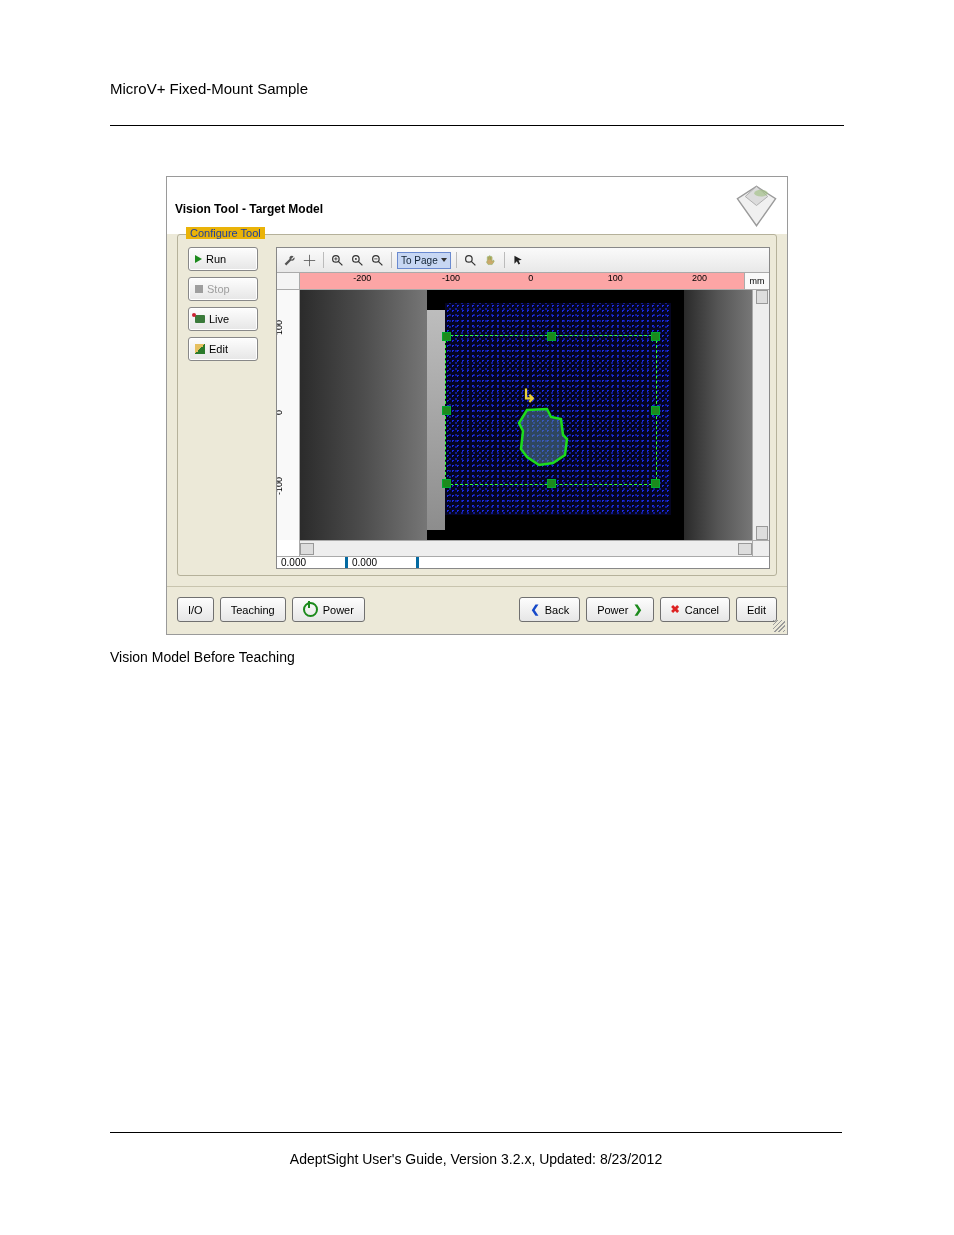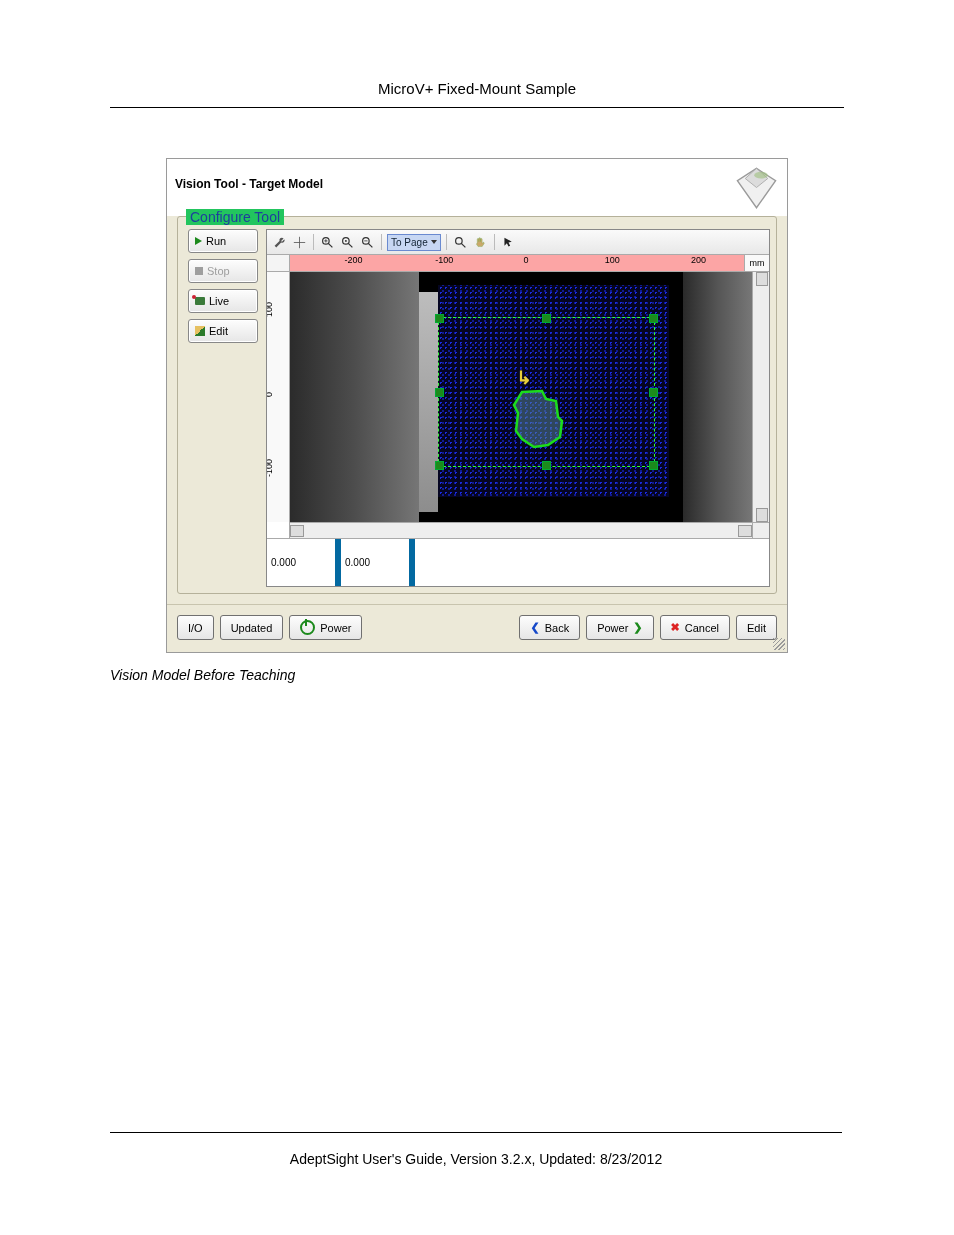--- a/index.html
+++ b/index.html
@@ -1,40 +1,40 @@
 <!DOCTYPE html>
 <html><head>
 <meta charset="utf-8">
 <style>
   html,body{margin:0;padding:0;background:#fff;font-family:Arial,Helvetica,sans-serif;color:#000}
   .page{width:954px;height:1235px;margin:0 auto;position:relative;box-sizing:border-box;padding:80px 110px 40px 110px}
-  .doc-header{font-size:15px;text-align:center;margin-bottom:10px}
+  .doc-header{font-size:15px;text-align:left;margin-bottom:28px}
   .hr{border:none;border-top:1.5px solid #000;margin:0 0 50px 0}
   .hr-foot{border:none;border-top:1.5px solid #000;margin:0 0 18px 0}
-  .caption{font-style:italic;font-size:14px;margin-top:14px}
+  .caption{font-size:14px;margin-top:14px}
   .footer{position:absolute;left:110px;right:112px;bottom:40px}
   .footer-line1{text-align:center;font-size:14px;margin-bottom:28px}
   .footer-page{text-align:center;font-size:14px}
 
   
   .shot{width:620px;margin:0 auto;border:1px solid #9a9a9a;background:#ece9d8;font-family:Tahoma,Arial,sans-serif;font-size:11px;color:#000}
   
-  .title-row{display:flex;align-items:center;background:#fff;border-bottom:0px}
+  .title-row{display:flex;align-items:flex-end;background:#fff;border-bottom:0px}
   .title-text{padding:10px 0 12px 8px;flex:1}
   .title-text .h{font-weight:bold;font-size:12px;margin-bottom:6px}
   .title-text .sub{font-size:11px;padding-left:10px}
   .diamond{width:45px;height:45px;margin:6px 8px;position:relative}
   .diamond svg{width:100%;height:100%}
 
   .instr{padding:12px 10px 6px 14px;font-size:11px}
 
   
   .group{margin:0 10px 10px 10px;border:1px solid #b5b19a;border-radius:3px;position:relative}
-  .group-label{position:absolute;top:-8px;left:8px;background:#22c55e;padding:0 4px;color:#1e3f9c;font-size:14px}
-  .group-inner{display:flex;padding:12px 6px 6px 10px;gap:8px}
+  .group-label{position:absolute;top:-8px;left:8px;background:#eab308;padding:0 4px;color:#1e3f9c;font-size:11px}
+  .group-inner{display:flex;padding:12px 6px 6px 10px;gap:18px}
 
   
   .side{display:flex;flex-direction:column;gap:6px;width:70px}
   .winbtn{display:flex;align-items:center;gap:4px;height:22px;border:1px solid #888;background:linear-gradient(#fdfdfd,#e6e6e6);border-radius:3px;padding:0 6px;font-size:11px;box-shadow:0 0 0 1px #fff inset}
   .winbtn.disabled{color:#9e9e9e}
   .tri-play{width:0;height:0;border-left:7px solid #1c8a1c;border-top:4px solid transparent;border-bottom:4px solid transparent}
   .sq-stop{width:8px;height:8px;background:#9e9e9e}
   .cam{width:10px;height:8px;background:#3a7a3a;border-radius:1px;position:relative}
   .cam:before{content:"";position:absolute;left:-3px;top:-2px;width:4px;height:4px;background:#c23;border-radius:50%}
   .pencil{width:10px;height:10px;background:linear-gradient(135deg,#e6c060 50%,#2a7a2a 50%);transform:rotate(0deg)}
@@ -62,21 +62,21 @@
   .scroll-v:before{top:0}.scroll-v:after{bottom:0}
 
   .scroll-row{display:flex;height:16px}
   .scroll-pad{width:22px;border-right:1px solid #aaa}
   .scroll-h{flex:1;background:#eee;border-top:1px solid #aaa;position:relative}
   .scroll-h:before,.scroll-h:after{content:"";position:absolute;top:2px;width:12px;height:10px;background:#ddd;border:1px solid #999}
   .scroll-h:before{left:0}.scroll-h:after{right:0}
   .scroll-corner{width:16px;background:#eee;border-left:1px solid #aaa;border-top:1px solid #aaa}
 
   .readout{display:flex;border-top:1px solid #aaa}
-  .readout div{border-right:6px solid #0369a1;padding:18px 4px;font-size:10px;min-width:60px;background:#fff}
+  .readout div{border-right:3px solid #0369a1;padding:0 4px;font-size:10px;min-width:60px;background:#fff}
   .exec{padding:3px 6px;border-top:1px solid #aaa;font-size:10px;background:#fdfdfd;position:relative}
   .exec:after{content:"";position:absolute;right:2px;bottom:2px;width:10px;height:10px;background:repeating-linear-gradient(135deg,#999 0 1px,transparent 1px 3px)}
 
   
   .scene{position:absolute;inset:0}
   .scene .gray-l{position:absolute;left:0;top:0;width:28%;height:100%;background:linear-gradient(90deg,#2b2b2b,#4d4d4d,#767676)}
   .scene .gray-r{position:absolute;right:0;top:0;width:15%;height:100%;background:linear-gradient(90deg,#2a2a2a,#555,#777)}
   .scene .bar{position:absolute;left:28%;top:8%;width:4%;height:88%;background:linear-gradient(#bdbdbd,#8d8d8d)}
   .noise{position:absolute;left:32%;top:5%;right:18%;bottom:10%;background:
      radial-gradient(circle,#1a2adf 0 1px,transparent 1px) 0 0/5px 5px,
@@ -267,21 +267,21 @@
           </div>
         </div>
       </div>
     </div>
 
     <div class="btnbar">
       <div class="b2">
           <span>I/O</span>
         </div>
       <div class="b2">
-          <span>Updated</span>
+          <span>Teaching</span>
         </div>
       <div class="b2">
           <span class="pow"></span>
           <span>Power</span>
         </div>
       <div class="spacer"></div>
       <div class="b2">
           <span class="arw-l">❮</span>
           <span>Back</span>
         </div>

